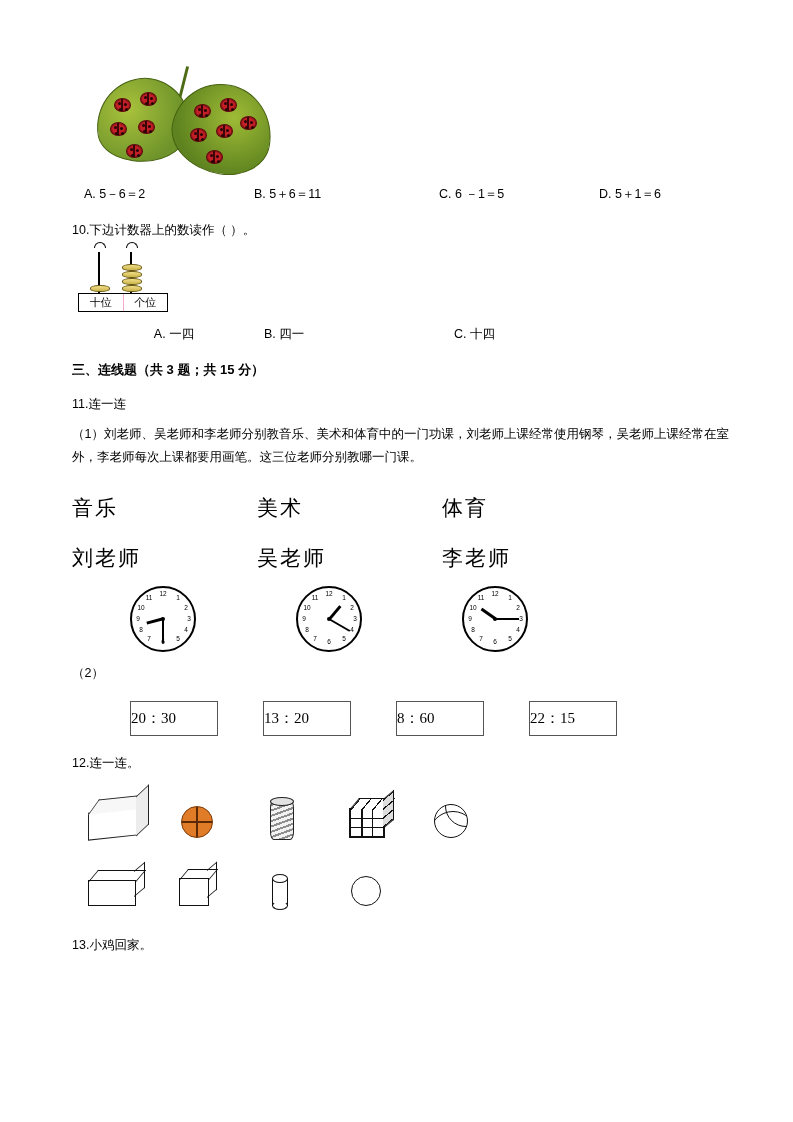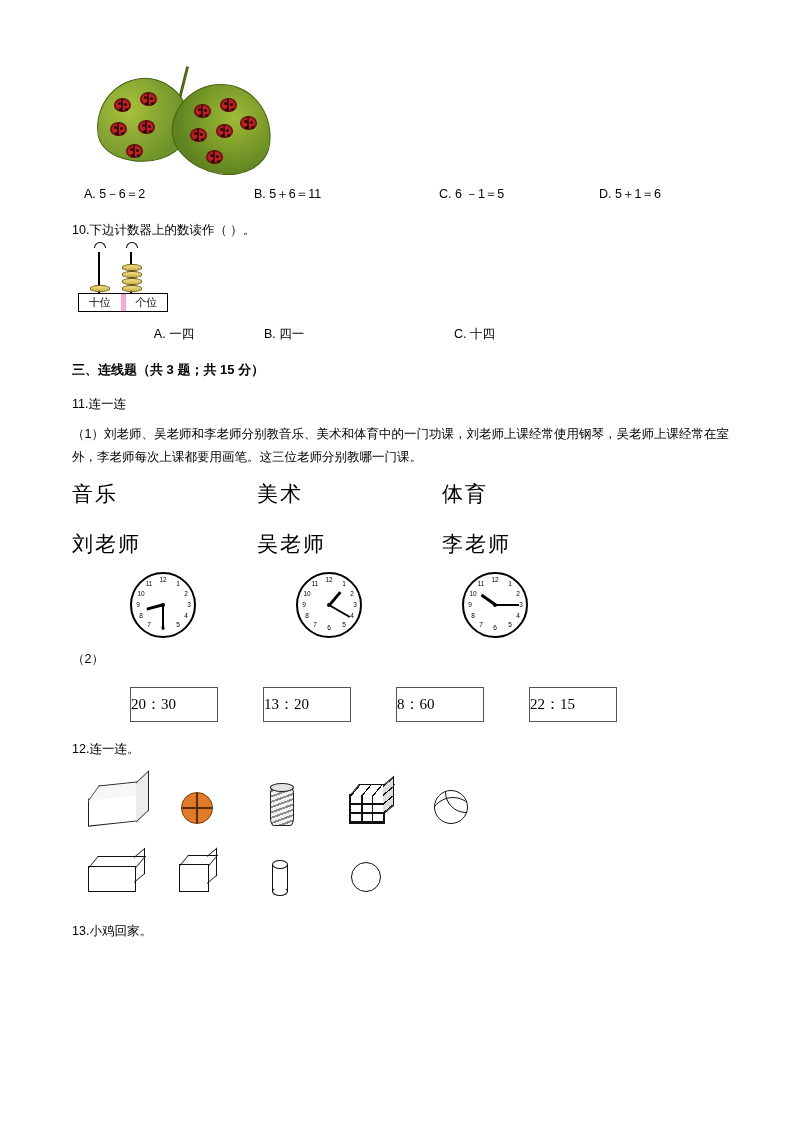--- a/index.html
+++ b/index.html
@@ -144,32 +144,32 @@
     left: 0; bottom: -8px;
     width: 88px; height: 17px;
     border: 1px solid #000;
     display: flex;
   }
   .base-cell {
     flex: 1;
     font-size: 11px;
     text-align: center;
     line-height: 17px;
-    border-right: 5px solid #f9a8d4;
+    border-right: 1px solid #f9a8d4;
   }
   .base-cell:last-child { border-right: none; }
 
   
   .big-cn {
     font-size: 21px;
     letter-spacing: 2px;
   }
   .row-words {
     display: flex;
-    margin-top: 12px;
+    margin-top: 26px;
   }
   .row-words > div { width: 185px; }
 
   
   .clock-row {
     display: flex;
     margin-top: 14px;
     margin-left: 58px;
   }
   .clock-slot { width: 166px; }

